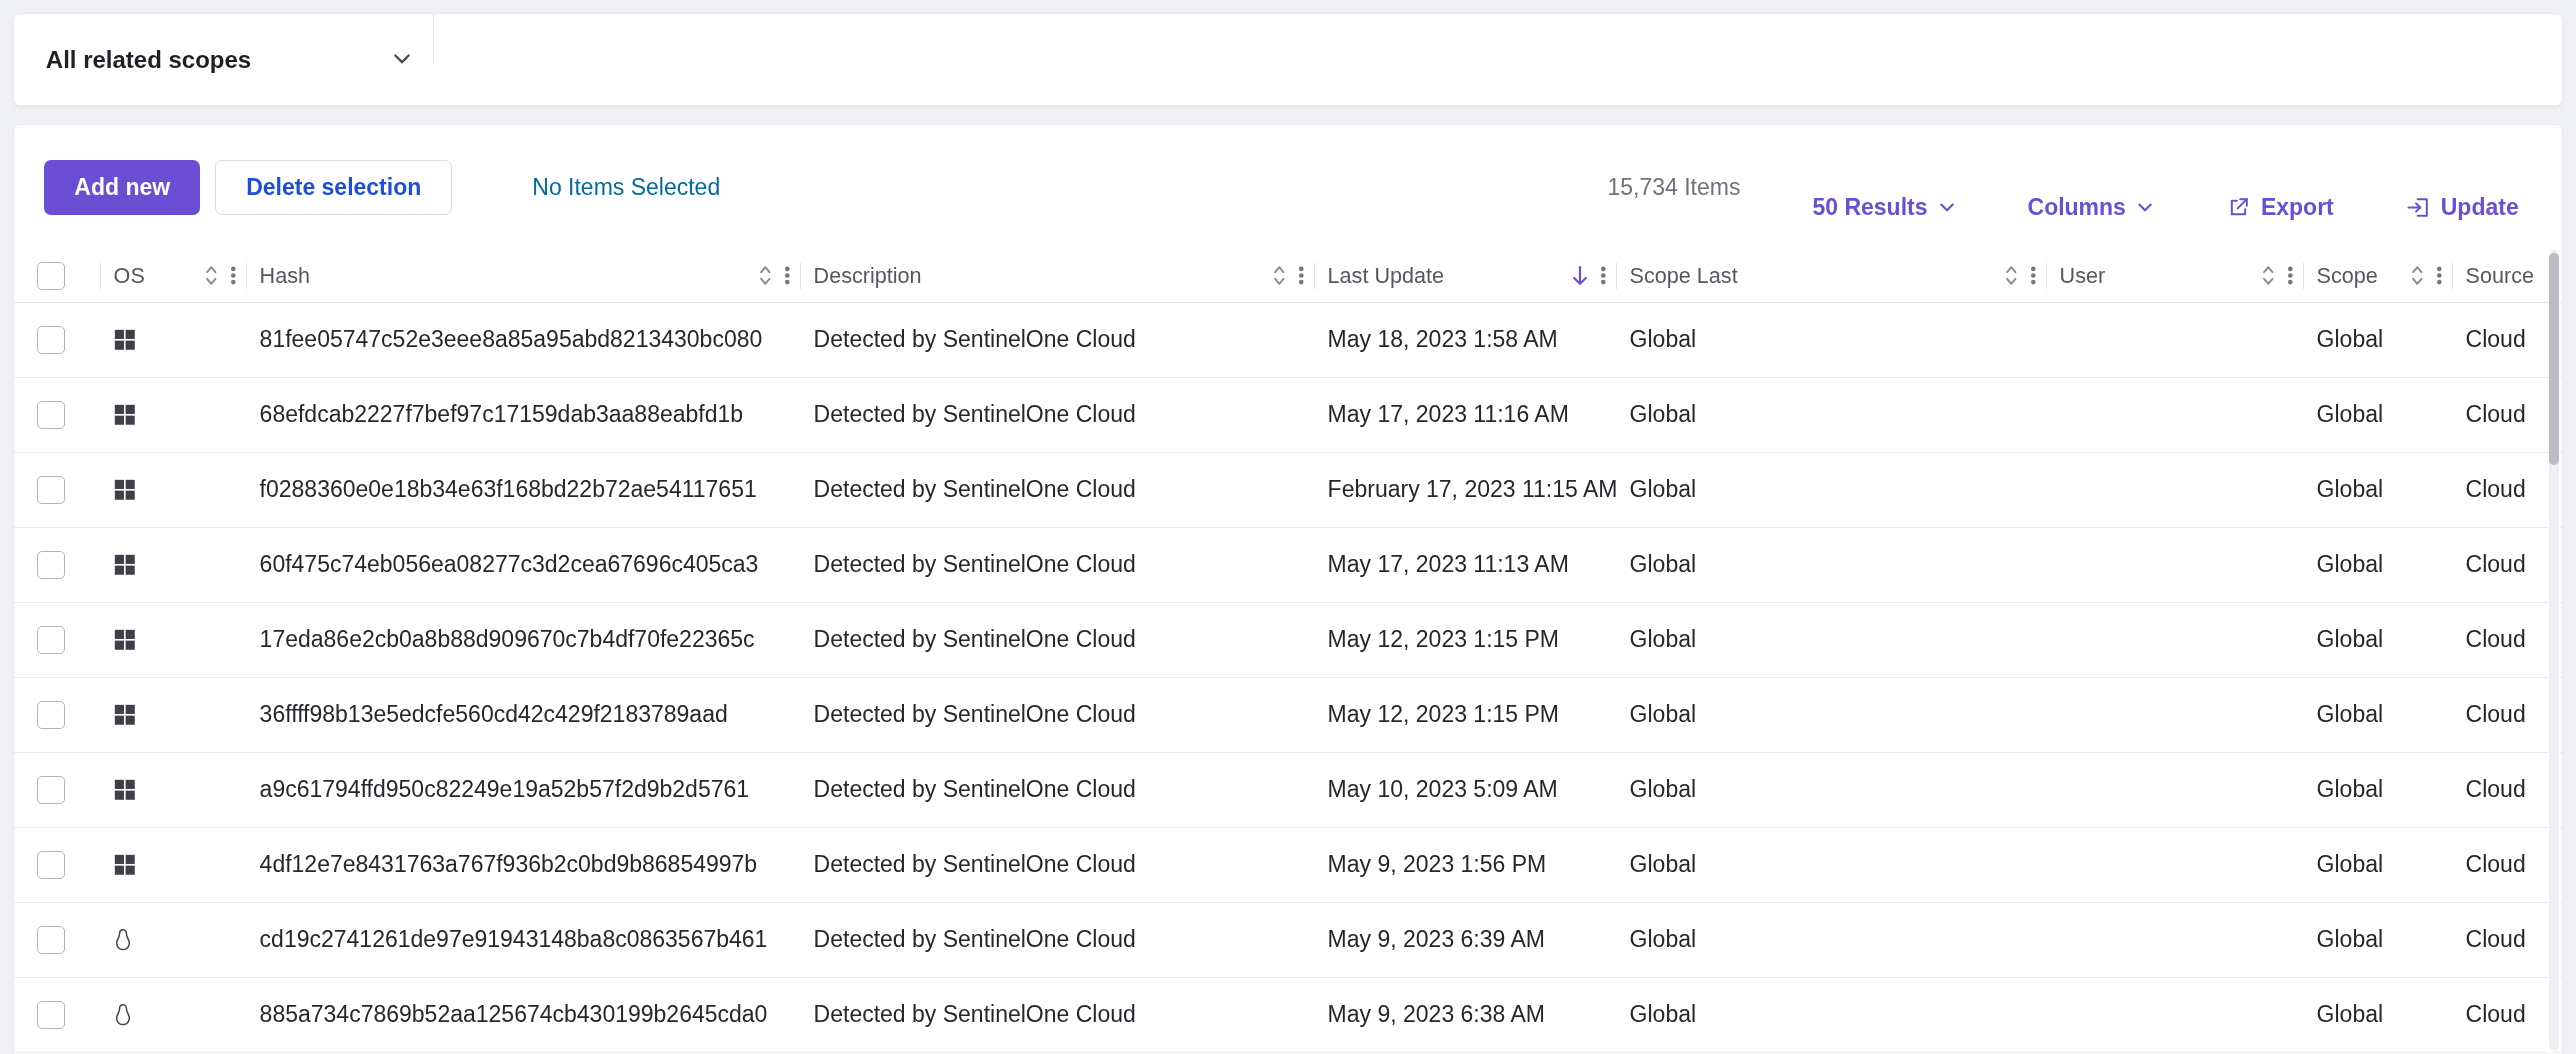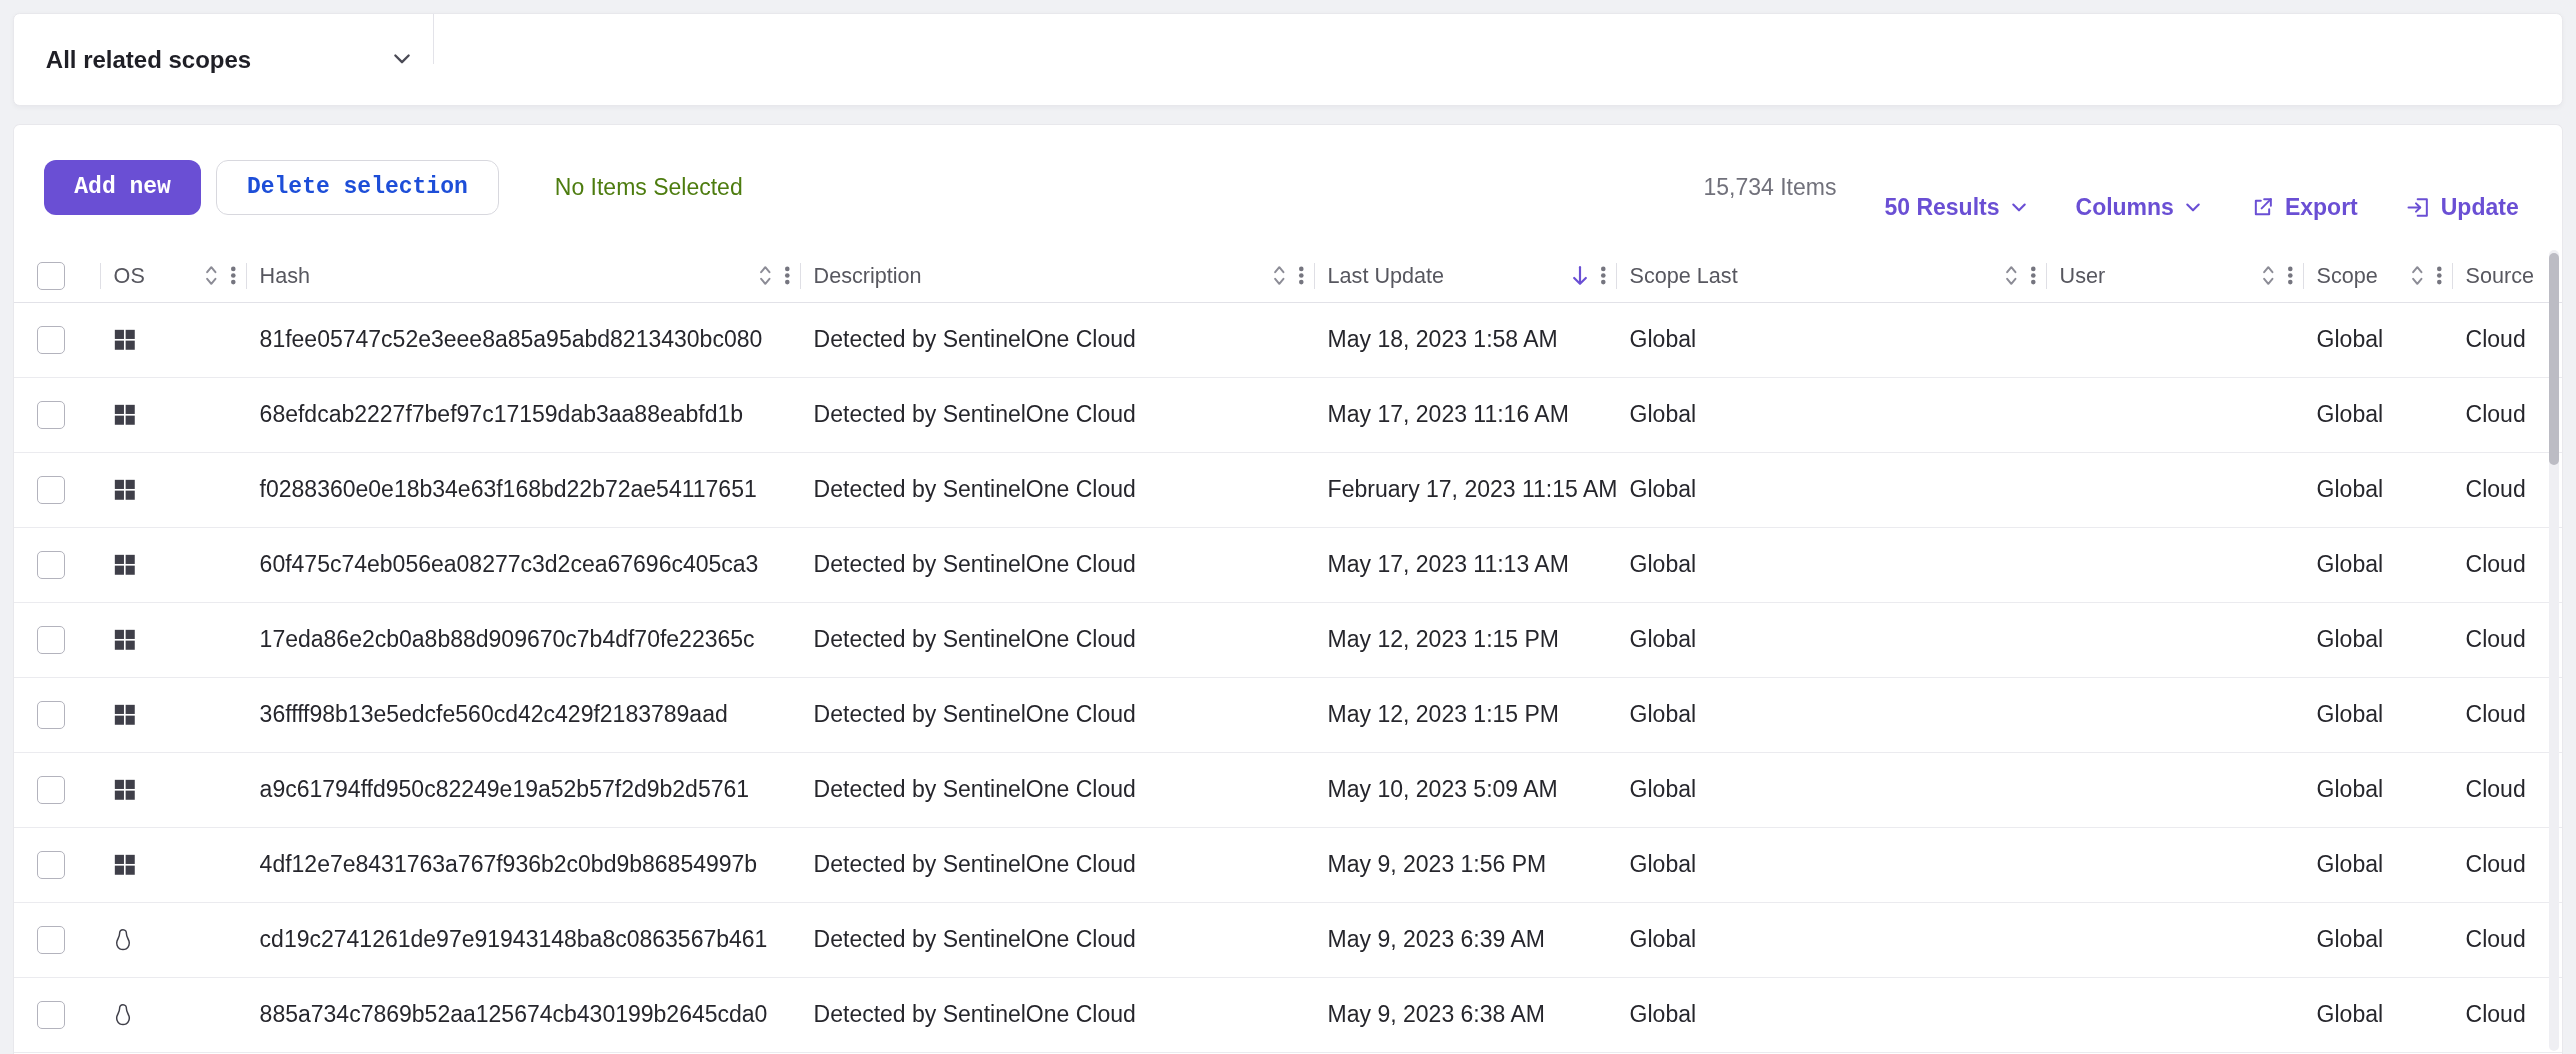--- a/index.html
+++ b/index.html
@@ -38,28 +38,28 @@
   .main-card{
     background:#fff;border:0.8px solid var(--line);border-bottom:none;
     border-radius:6.6px 6.6px 0 0;height:931px;overflow:hidden;position:relative;
   }
   .toolbar{
     height:124px;display:flex;align-items:center;justify-content:space-between;
     padding:0 43px 0 30px;
   }
   .tb-left{display:flex;align-items:center;}
   .btn{
-    height:55px;border-radius:12px;font-size:23px;font-weight:600;
+    height:55px;border-radius:7px;font-size:23px;font-weight:600;
     display:inline-flex;align-items:center;padding:16px 30px;cursor:pointer;border:none;
-    font-family:Liberation Mono, monospace;
+    font-family:Liberation Sans, sans-serif;
   }
   .btn-primary{background:var(--accent);color:#fff;}
   .btn-disabled{background:#fff;border:0.8px solid #d8d8de;color:#1d4ed8;margin-left:15px;cursor:default;}
-  .sel-status{margin-left:56px;font-size:23px;color:#4d7c0f;}
-  .tb-right{display:flex;align-items:center;gap:48px;}
+  .sel-status{margin-left:80px;font-size:23px;color:#0369a1;}
+  .tb-right{display:flex;align-items:center;gap:72px;}
   .items-count{font-size:23px;color:#71717b;}
   .link-drop{display:inline-flex;align-items:center;gap:10px;color:var(--accent);
     font-size:23px;font-weight:600;cursor:pointer;margin-top:40px;}
   .link-drop svg{display:block;}
 
   
   table{width:100%;border-collapse:collapse;table-layout:fixed;}
   thead th{
     height:53px;border-bottom:0.8px solid #e2e2e8;position:relative;
     font-size:21.6px;font-weight:400;color:var(--text-head);text-align:left;

